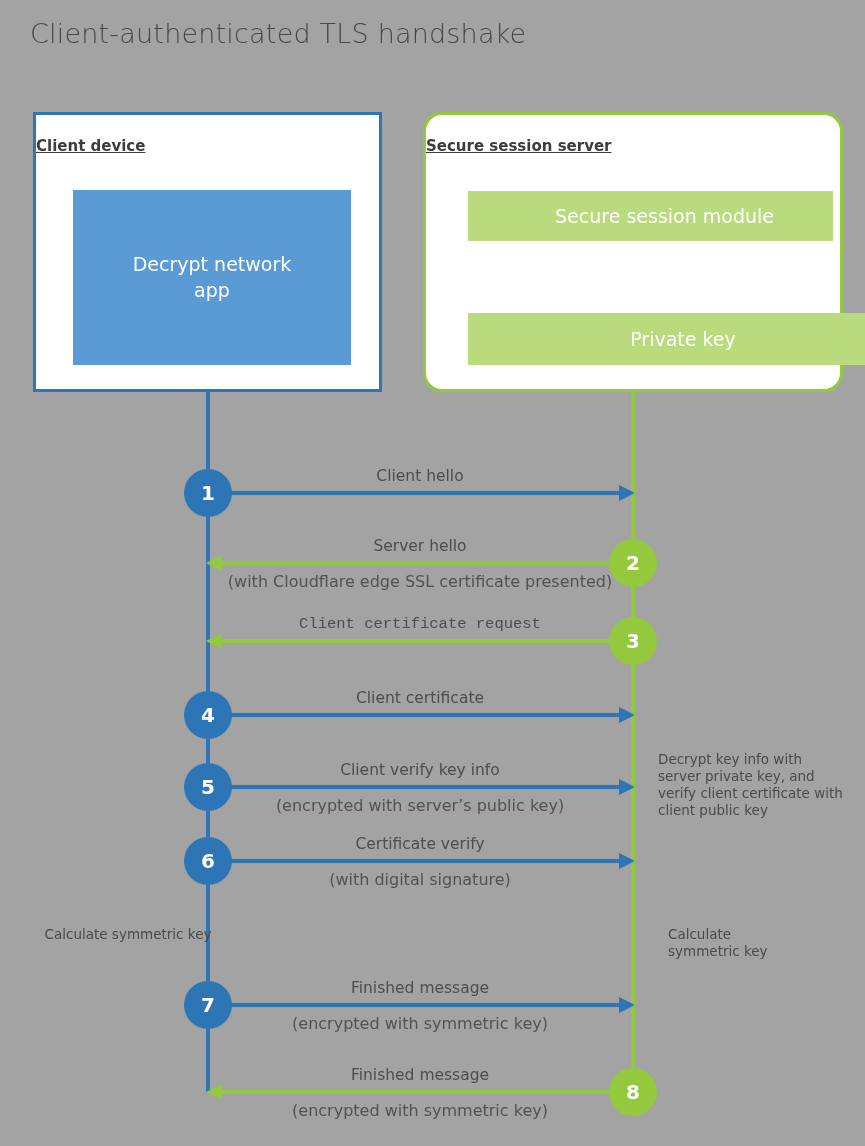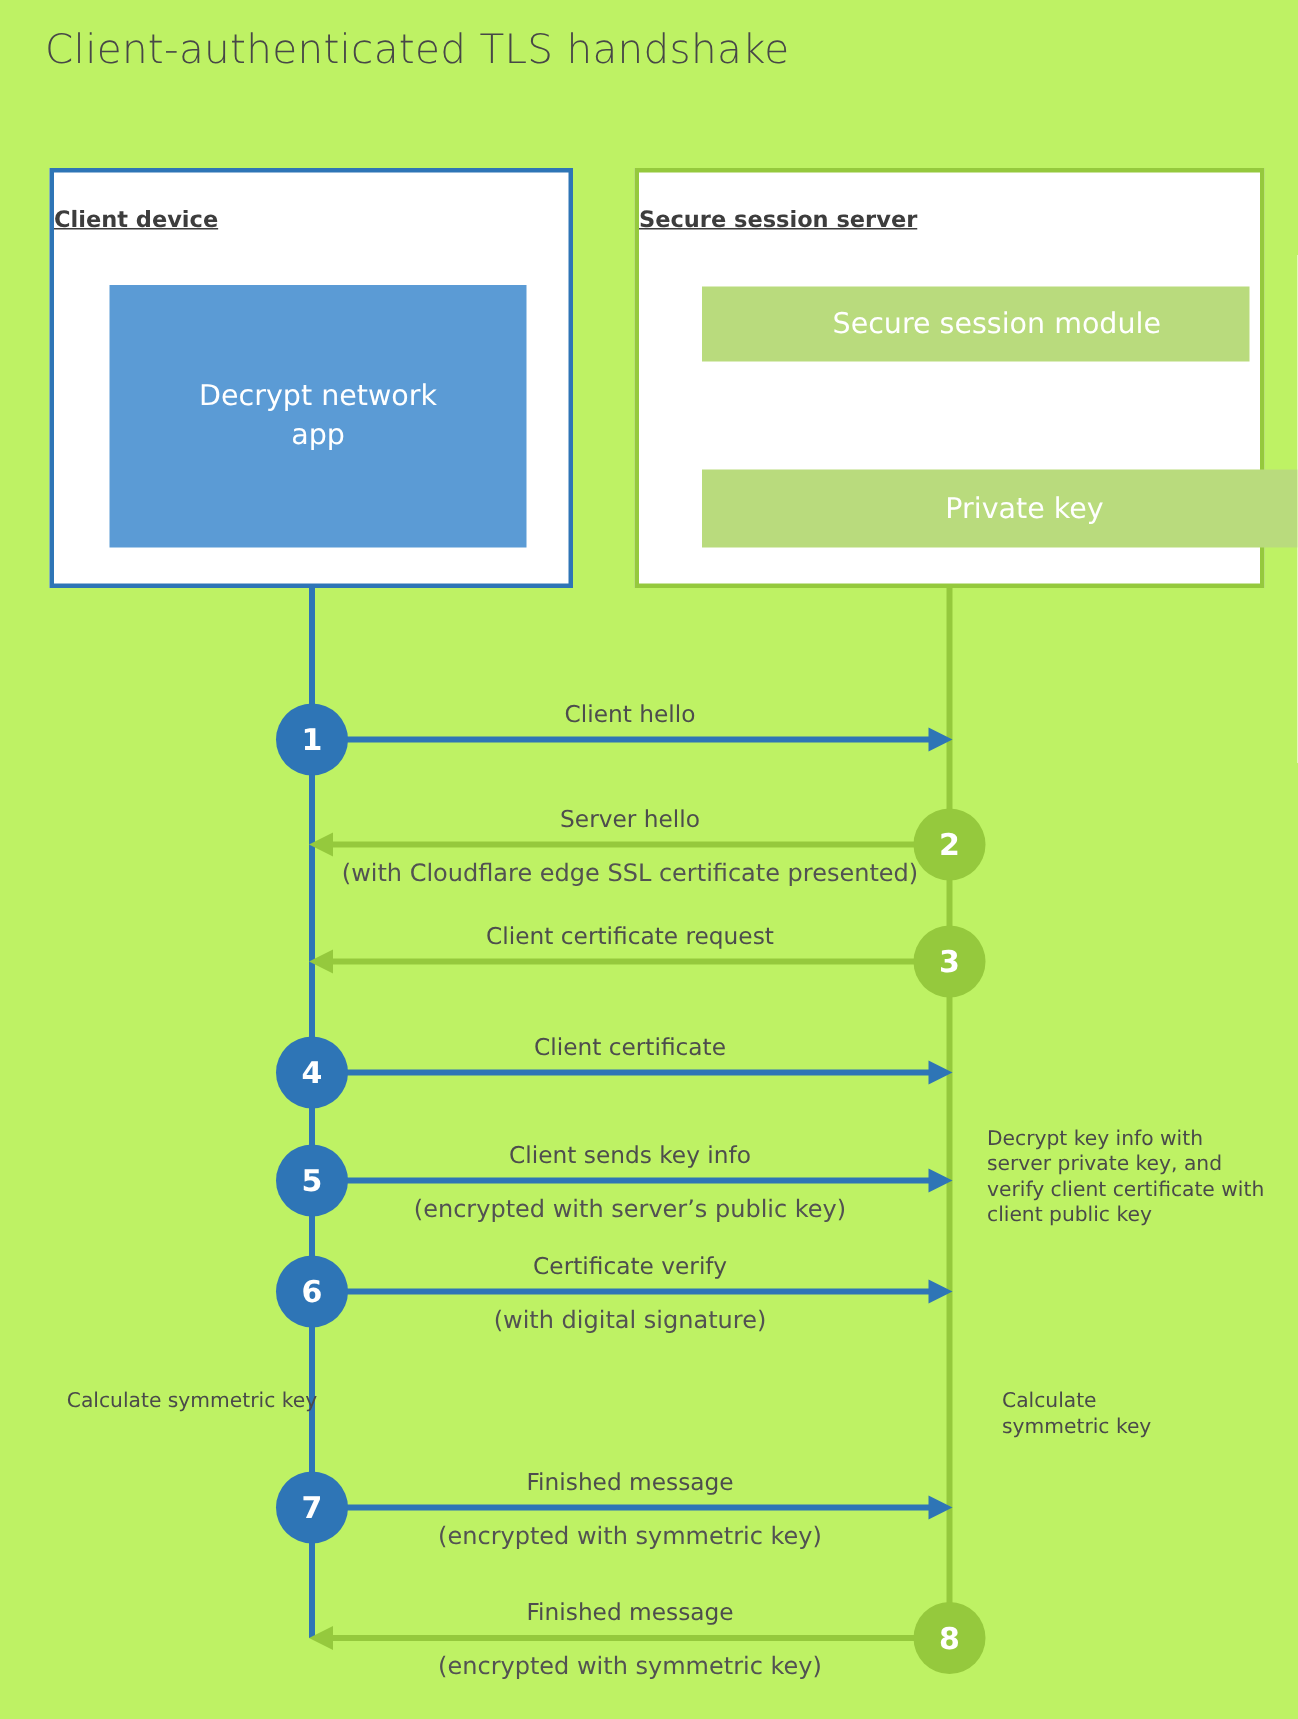--- a/index.html
+++ b/index.html
@@ -1,23 +1,23 @@
 <!DOCTYPE html>
 <html><head>
 <meta charset="utf-8">
 <style>
   html,body{margin:0;padding:0;background:#ffffff;}
   body{font-family:"DejaVu Sans","Liberation Sans",sans-serif;color:#4d4d4d;}
-  #canvas{position:relative;width:865px;height:1146px;background:#bef264;overflow:hidden;}
+  #canvas{position:relative;width:865px;height:1146px;background:#a3a3a3;overflow:hidden;}
 
   .page-title{position:absolute;left:30px;top:18px;font-size:27px;font-weight:300;color:#474747;letter-spacing:.2px;}
 
   .actor-box{position:absolute;background:#fff;border:3px solid;box-sizing:border-box;}
   .actor-box.blue{border-color:#2e75b6;}
-  .actor-box.green{border-color:#95c93d;}
+  .actor-box.green{border-color:#95c93d;border-radius:19px;}
   .actor-title{position:absolute;left:0;right:0;top:22px;font-size:15px;font-weight:bold;color:#3d3d3d;text-decoration:underline;}
 
   .fill-box{position:absolute;background:#5b9bd5;display:flex;align-items:center;justify-content:center;text-align:center;color:#fff;font-size:19px;line-height:1.35;}
   .bar{position:absolute;background:#b9db7d;display:flex;align-items:center;justify-content:center;color:#ffffff;font-size:19px;padding-left:28px;}
 
   .vline{position:absolute;width:4px;}
   .vline.blue{background:#2e75b6;}
   .vline.green{background:#95c93d;}
 
   .hline{position:absolute;height:4px;}
@@ -67,35 +67,35 @@
     </div>
 
   <div class="arrow-label" style="top:537px;">Server hello</div>
   <div class="head-left" style="left:206px;top:555px;"></div>
   <div class="hline green" style="left:222px;top:561px;width:388px;"></div>
   <div class="sub-label" style="top:572px;">(with Cloudflare edge SSL certificate presented)</div>
   <div class="circle green" style="left:609px;top:539px;">
       <span>2</span>
     </div>
 
-  <div class="arrow-label" style="top:615px;">Client certificate request</div>
+  <div class="arrow-label" style="top:615px;font-family:Liberation Mono, monospace;">Client certificate request</div>
   <div class="head-left" style="left:206px;top:633px;"></div>
   <div class="hline green" style="left:222px;top:639px;width:388px;"></div>
   <div class="circle green" style="left:609px;top:617px;">
       <span>3</span>
     </div>
 
   <div class="arrow-label" style="top:689px;">Client certificate</div>
   <div class="hline blue" style="left:230px;top:713px;width:390px;"></div>
   <div class="head-right" style="left:619px;top:707px;"></div>
   <div class="circle blue" style="left:184px;top:691px;">
       <span>4</span>
     </div>
 
-  <div class="arrow-label" style="top:761px;">Client sends key info</div>
+  <div class="arrow-label" style="top:761px;">Client verify key info</div>
   <div class="hline blue" style="left:230px;top:785px;width:390px;"></div>
   <div class="head-right" style="left:619px;top:779px;"></div>
   <div class="sub-label" style="top:796px;">(encrypted with server’s public key)</div>
   <div class="circle blue" style="left:184px;top:763px;">
       <span>5</span>
     </div>
 
   <div class="arrow-label" style="top:835px;">Certificate verify</div>
   <div class="hline blue" style="left:230px;top:859px;width:390px;"></div>
   <div class="head-right" style="left:619px;top:853px;"></div>

